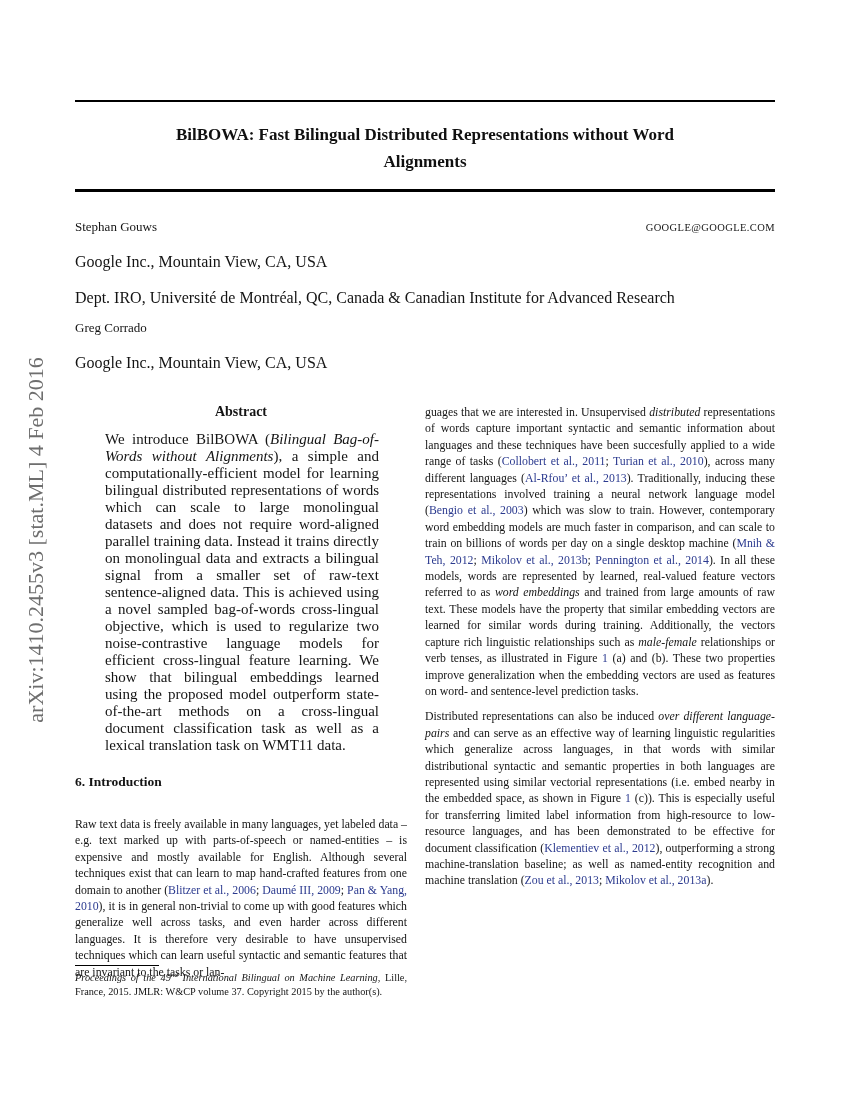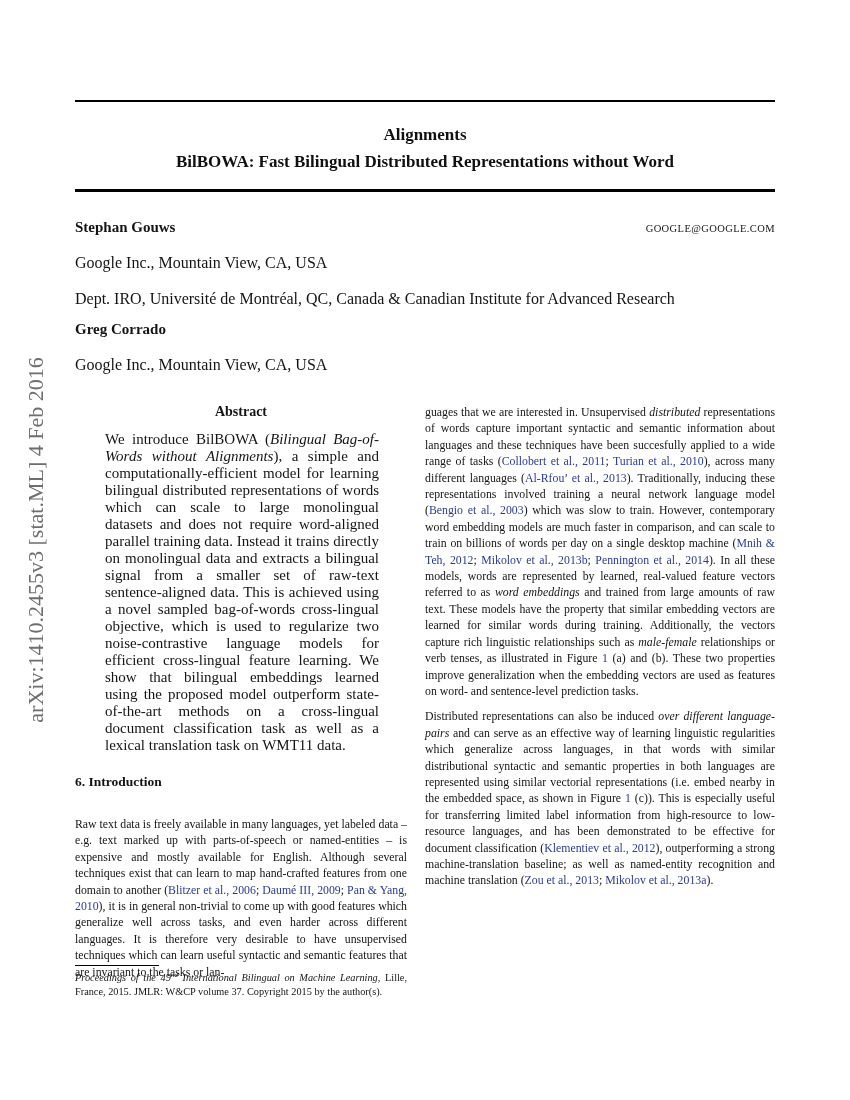--- a/index.html
+++ b/index.html
@@ -16,21 +16,21 @@
   .rule{position:absolute;left:75px;width:700px;background:var(--rule,#000);}
   .rule-top{top:100px;height:2px;}
   .rule-bottom{top:189px;height:3px;}
   .title{
     position:absolute;top:121px;left:75px;width:700px;text-align:center;
     font-weight:bold;font-size:17px;line-height:27px;color:#101010;
   }
   .authors{position:absolute;top:219px;left:75px;width:700px;}
   .author{margin-bottom:13px;}
   .author-row{display:flex;justify-content:space-between;align-items:baseline;}
-  .author-name{font-weight:bold;font-size:15px;}
+  .author-name{font-weight:normal;font-size:13px;}
   .author-email{font-size:10.5px;letter-spacing:0.4px;}
   .author-affil{font-size:16px;margin-top:18px;}
   .col{position:absolute;top:404px;}
   .col-left{left:75px;width:332px;height:620px;}
   .col-right{left:425px;width:350px;}
   .abstract-heading{text-align:center;font-weight:bold;font-size:14px;margin-bottom:11px;}
   .abstract-body{
     padding:0 28px 0 30px;font-size:15px;line-height:17px;text-align:justify;
   }
   .section-heading{font-weight:bold;font-size:13.5px;margin-top:20px;}
@@ -47,22 +47,22 @@
 </head>
 <body>
 
 <div class="page">
 
   <div class="watermark">arXiv:1410.2455v3  [stat.ML]  4 Feb 2016</div>
 
   <div class="rule rule-top"></div>
 
   <div class="title">
+    <div>BilBOWA: Fast Bilingual Distributed Representations without Word</div>
     <div>Alignments</div>
-    <div>BilBOWA: Fast Bilingual Distributed Representations without Word</div>
   </div>
 
   <div class="rule rule-bottom"></div>
 
   <div class="authors">
     <div class="author">
       <div class="author-row">
         <span class="author-name">Stephan Gouws</span>
         <span class="author-email">GOOGLE@GOOGLE.COM</span>
       </div>

